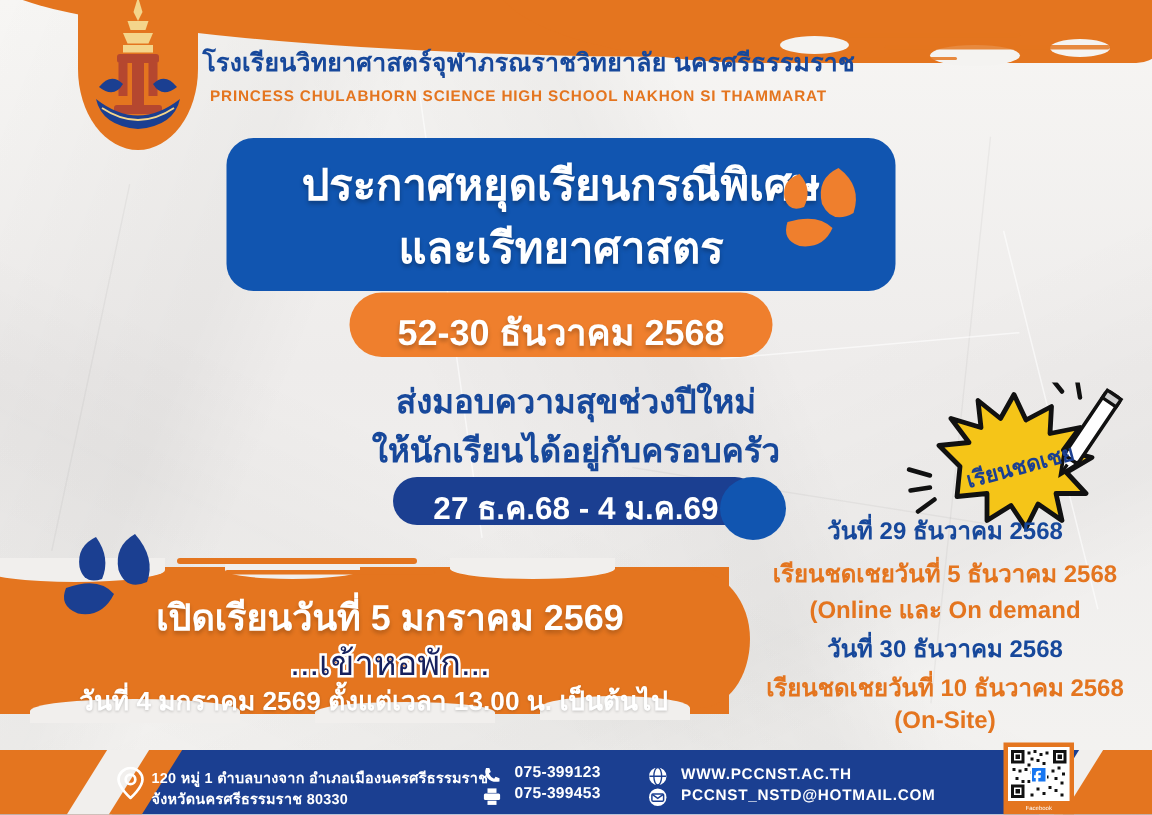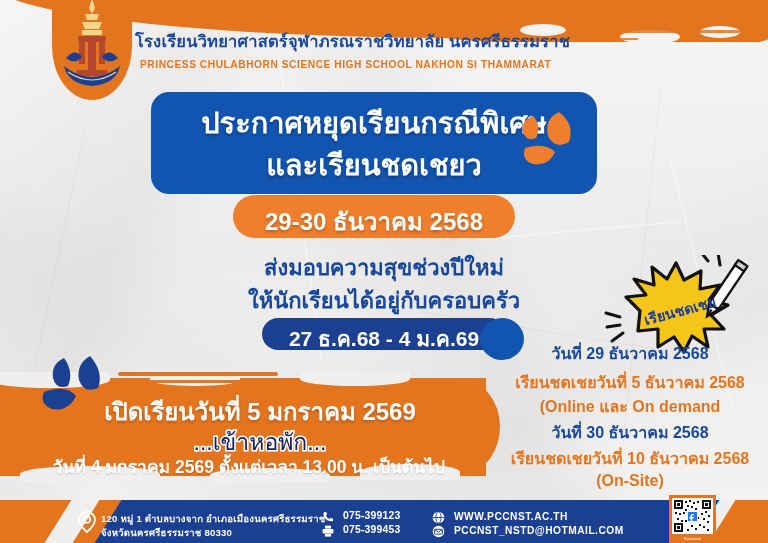--- a/index.html
+++ b/index.html
@@ -209,32 +209,32 @@
       </g>
       <path d="M16 88 q24 16 48 0" stroke="#f4d58b" stroke-width="1.2" fill="none"></path>
     </svg>
   </div>
 
   <div class="head-th">โรงเรียนวิทยาศาสตร์จุฬาภรณราชวิทยาลัย นครศรีธรรมราช</div>
   <div class="head-en">PRINCESS CHULABHORN SCIENCE HIGH SCHOOL NAKHON SI THAMMARAT</div>
 
   <div class="blue-banner">
     <div class="l1">ประกาศหยุดเรียนกรณีพิเศษ</div>
-    <div class="l2">และเรียนชดเชยว</div>
+    <div class="l2">และเรีทยาศาสตร</div>
     <svg class="petals" viewBox="0 0 74 66" aria-hidden="true">
       <g fill="#ef7f2d">
         <path d="M20 6 q9 10 3 22 q-10 4 -13 -6 q-2 -12 10 -16 Z"></path>
         <path d="M46 2 q16 12 10 30 q-14 8 -21 -6 q-4 -17 11 -24 Z"></path>
         <path d="M12 38 q20 -6 30 4 q-6 14 -22 12 q-12 -4 -8 -16 Z"></path>
       </g>
     </svg>
   </div>
 
   <div class="date-pill">
-    <span>29-30 ธันวาคม 2568</span>
+    <span>52-30 ธันวาคม 2568</span>
   </div>
 
   <div class="msg m1">ส่งมอบความสุขช่วงปีใหม่</div>
   <div class="msg m2">ให้นักเรียนได้อยู่กับครอบครัว</div>
 
   <div class="range-pill">
     <span>27 ธ.ค.68 - 4 ม.ค.69</span>
   </div>
 
   <div class="burst">

